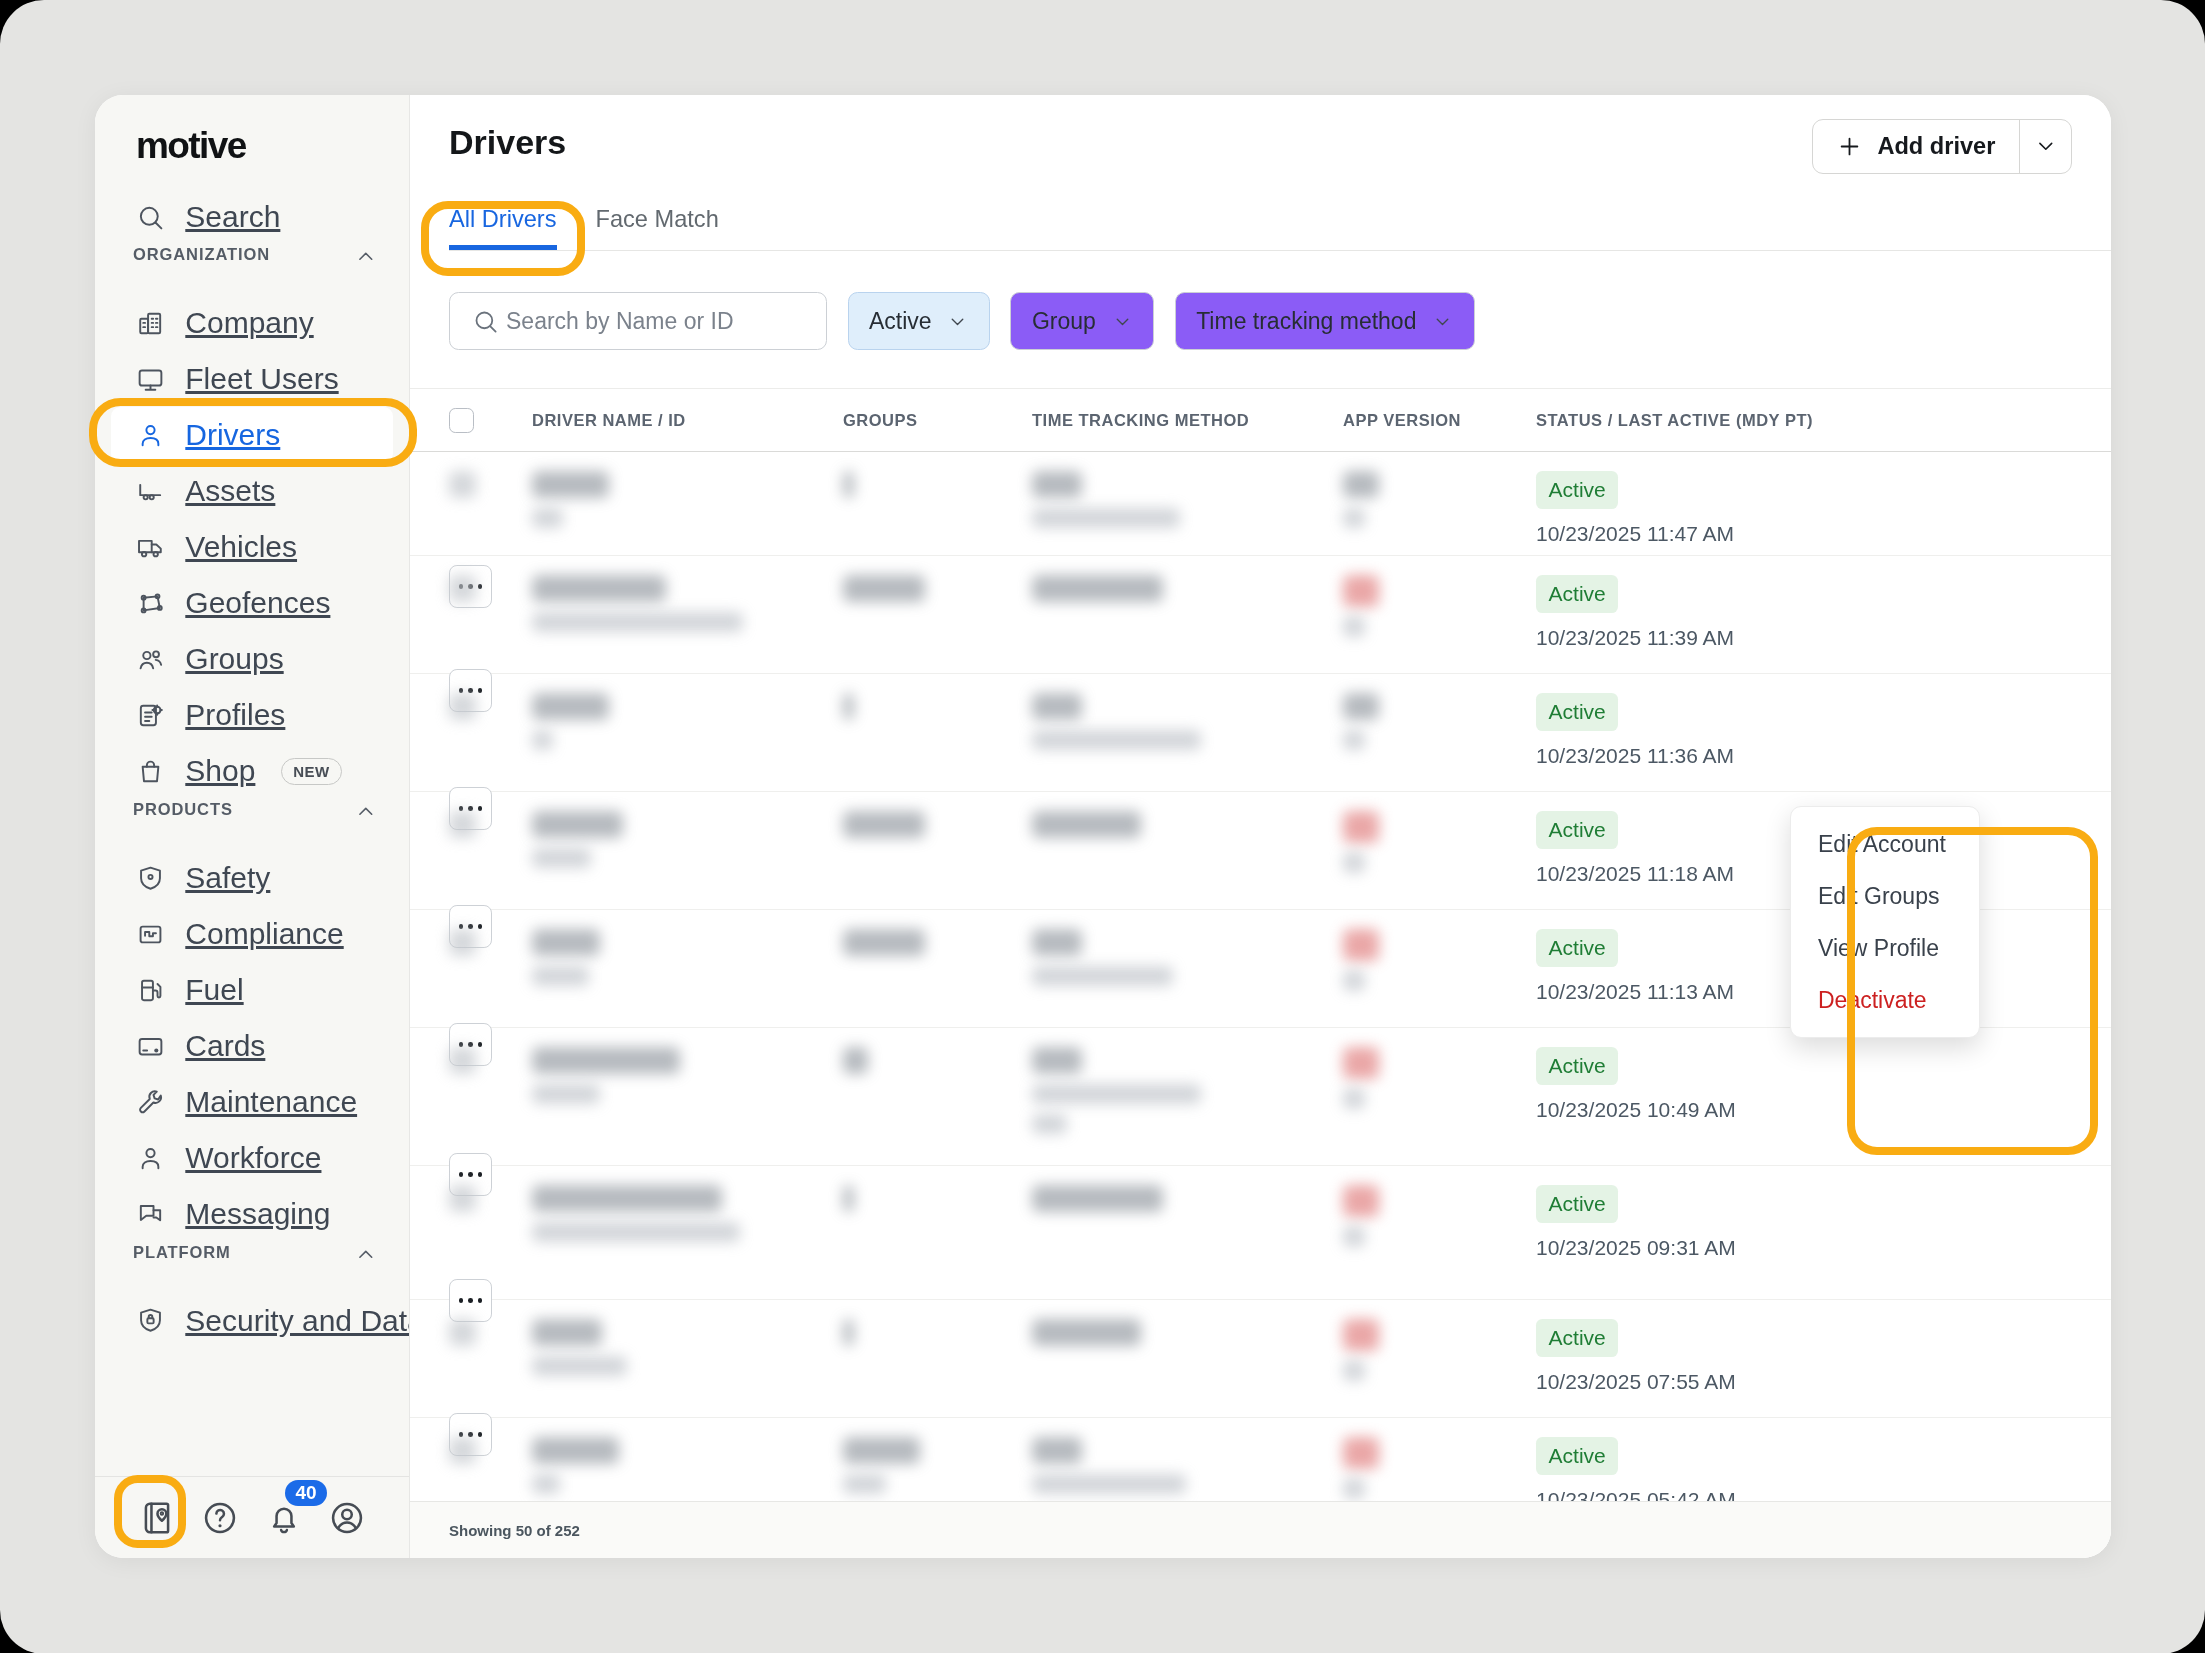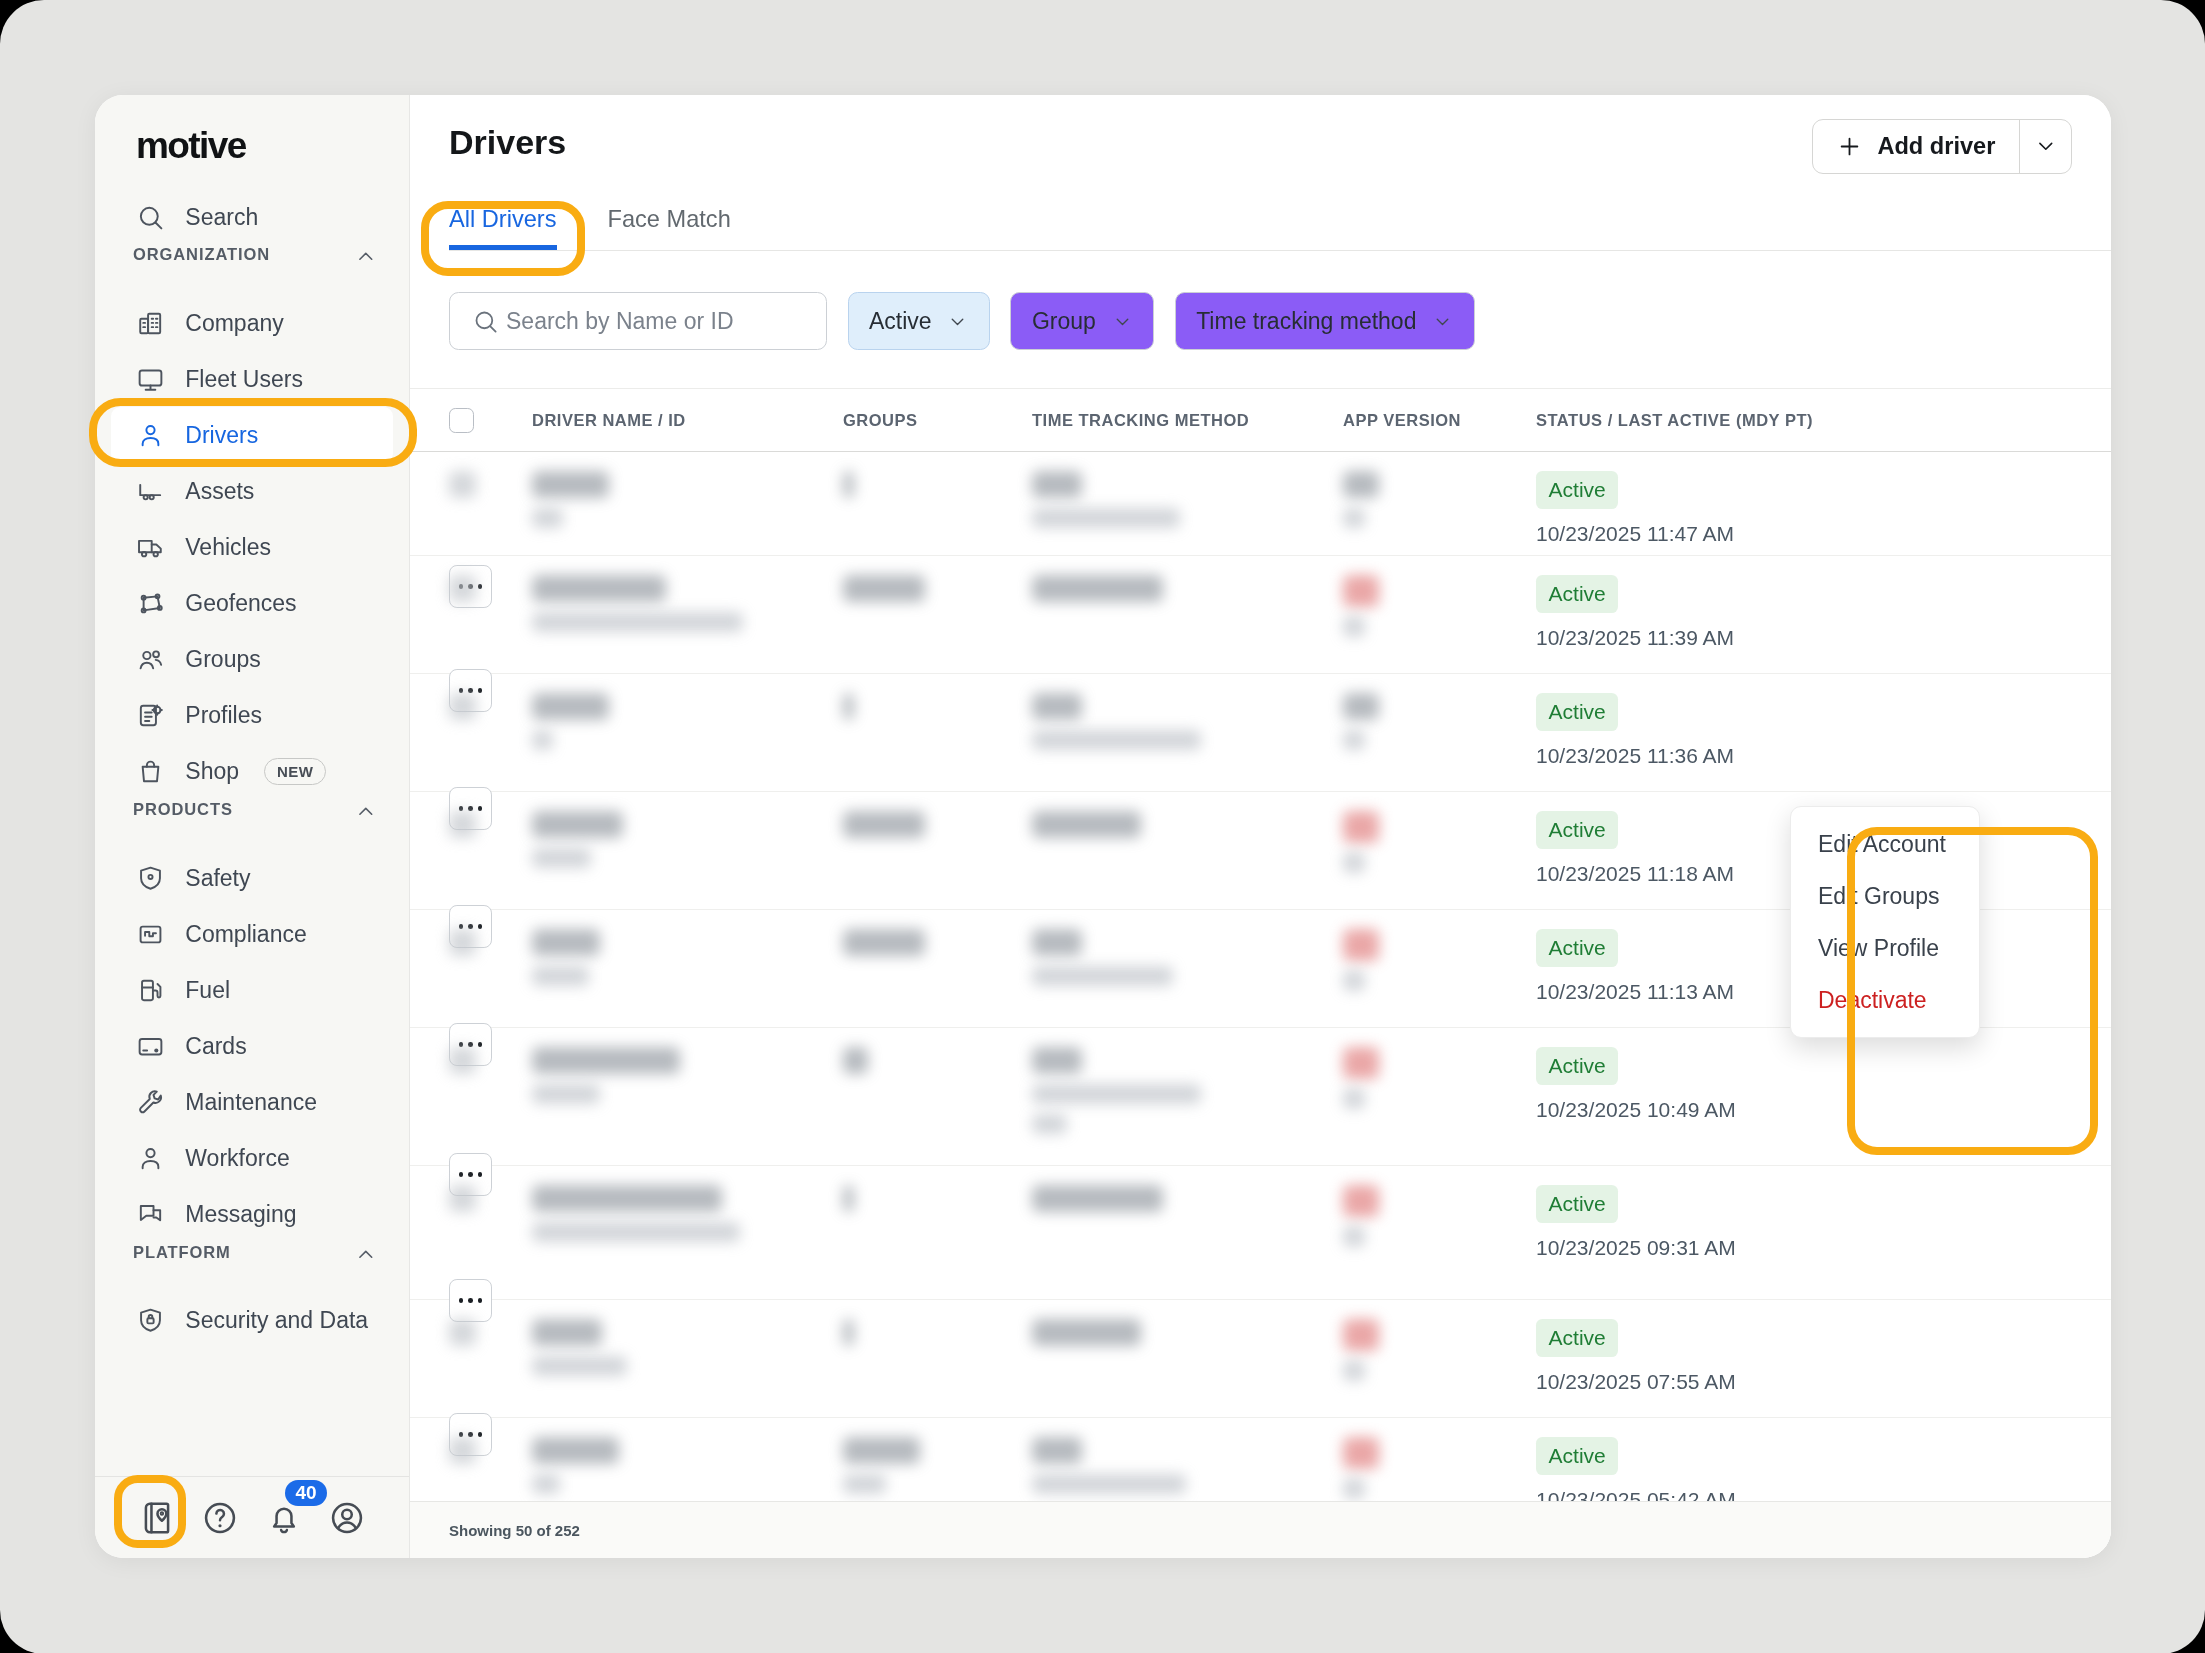--- a/index.html
+++ b/index.html
@@ -17,21 +17,21 @@
              display:flex; flex-direction:column; }
   .side-scroll { flex:1 1 auto; overflow:hidden; padding-top:27px; }
   .logo { height:47px; padding-left:41px; font-size:37px; font-weight:800;
           letter-spacing:-1.6px; color:#101214; display:flex; align-items:center; }
   .side-item { height:56px; margin:0 15.8px; padding:0 12.6px 0 25px; display:flex;
                align-items:center; gap:20.5px; border-radius:9.5px; cursor:pointer;
                color:#3f4752; }
   .side-item.search-item { margin-top:20.5px; height:55px; }
   .side-item .icon { width:29px; height:29px; color:#4d545e; flex:0 0 29px; }
   .side-item .icon svg { width:100%; height:100%; }
-  .side-label { font-size:23px; color:#3f4752; white-space:nowrap; }
+  .side-label { font-size:30px; color:#3f4752; white-space:nowrap;text-decoration:underline; }
   .side-item.active { background:#ffffff; }
   .side-item.active .icon { color:#1666e0; }
   .side-item.active .side-label { color:#1666e0; }
   .side-header { height:50px; margin-top:0.8px; padding:0 31.5px 0 38px; display:flex;
                  justify-content:space-between; }
   .side-header-label { font-size:16.5px; font-weight:700; letter-spacing:0.9px;
                        color:#555c66; }
   .side-header .chev { width:23.6px; height:23.6px; color:#555c66; }
   .side-header .chev svg { width:100%; height:100%; }
   .new-badge { margin-left:4.7px; font-size:15px; font-weight:700; letter-spacing:0.4px;
@@ -52,21 +52,21 @@
                border:1.6px solid #d6d6d4; border-radius:11px; background:#fff;
                overflow:hidden; }
   .add-main { display:flex; align-items:center; gap:14px; padding:0 23.6px; cursor:pointer; }
   .add-main .icon { width:27px; height:27px; color:#16191d; }
   .add-main .icon svg { width:100%; height:100%; }
   .add-label { font-size:23.6px; font-weight:700; color:#16191d; }
   .add-caret { width:52px; display:flex; align-items:center; justify-content:center;
                border-left:1.6px solid #d6d6d4; cursor:pointer; color:#16191d; }
   .add-caret svg { width:23.6px; height:23.6px; }
 
-  .tabs { margin:44px 0 0 39px; padding-right:45px; display:flex; gap:51px;
+  .tabs { margin:44px 0 0 39px; padding-right:45px; display:flex; gap:39px;
           border-bottom:0.8px solid #e6e6e4; width:calc(100% - 39px);align-items:center; }
   .tab { font-size:23.6px; padding-bottom:17.3px; cursor:pointer; color:#62696f; }
   .tab.active { color:#1866e0; border-bottom:5.5px solid #1866e0; padding-bottom:11.8px; }
 
   .filters { margin:41px 39px 0; display:flex; gap:20.5px; }
   .search-box { width:378px; height:58px; border:1.6px solid #ccd0d5; border-radius:9.5px;
                 background:#fff; display:flex; align-items:center; gap:7px;
                 padding:0 22px; }
   .search-box .icon { width:27px; height:27px; color:#6a727c; flex:0 0 27px; }
   .search-box .icon svg { width:100%; height:100%; }

